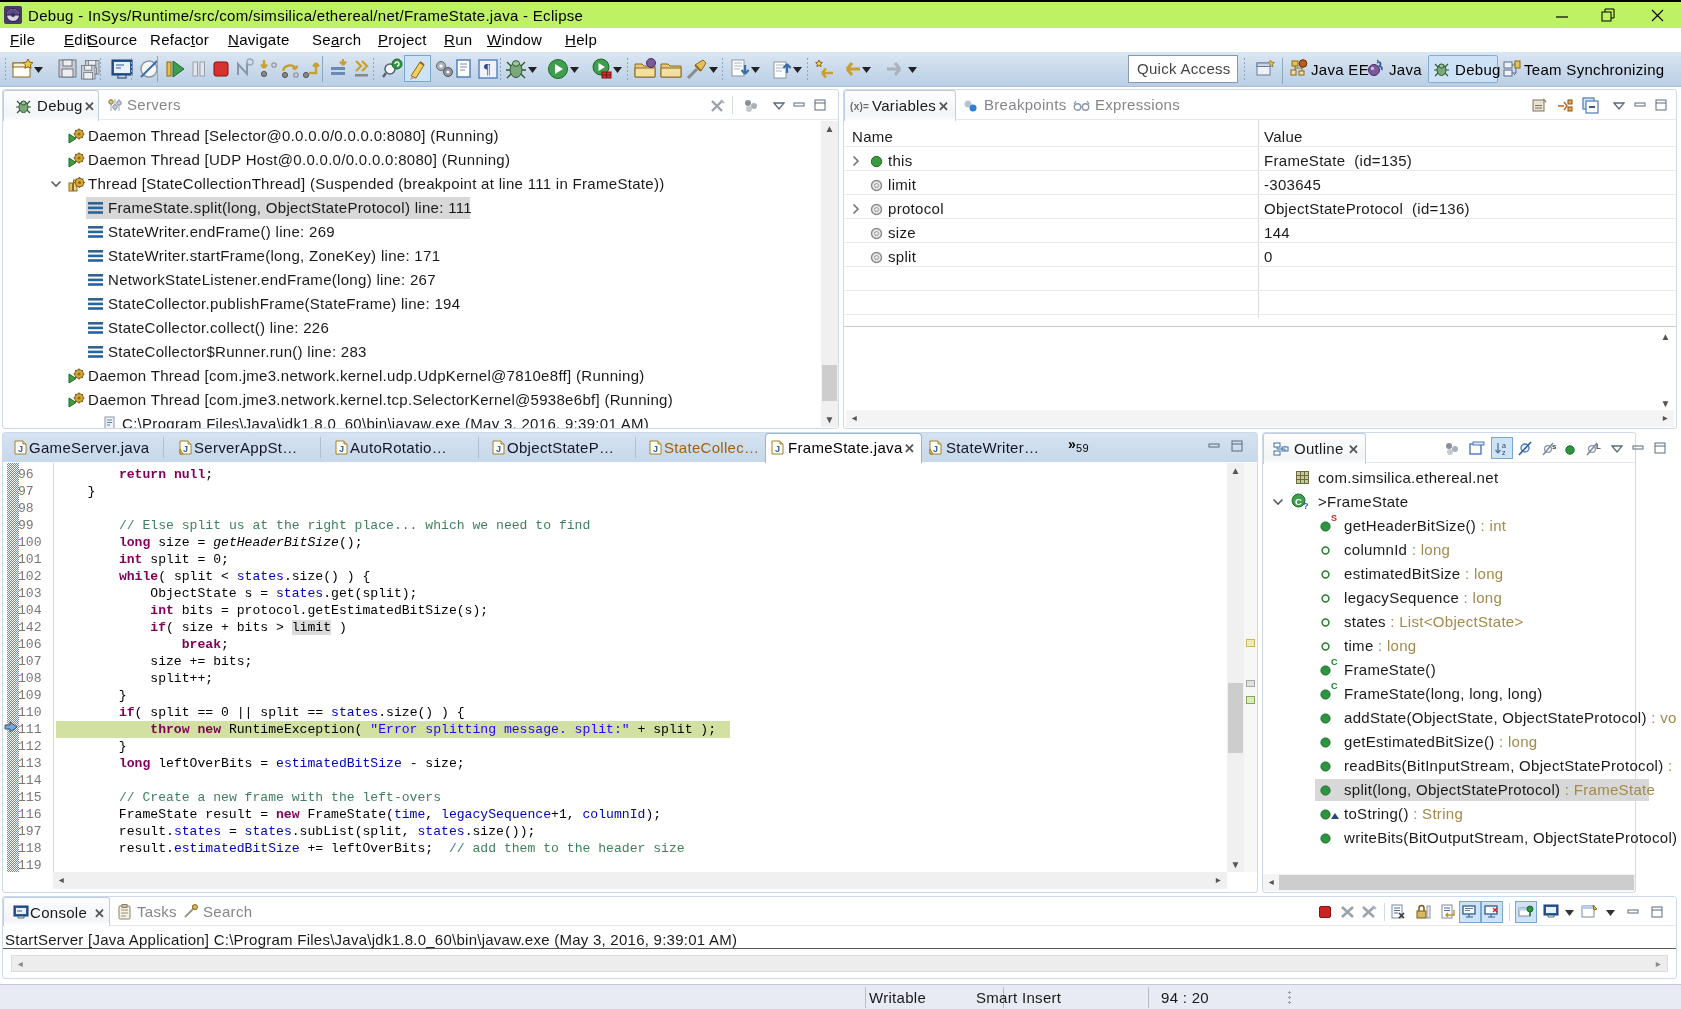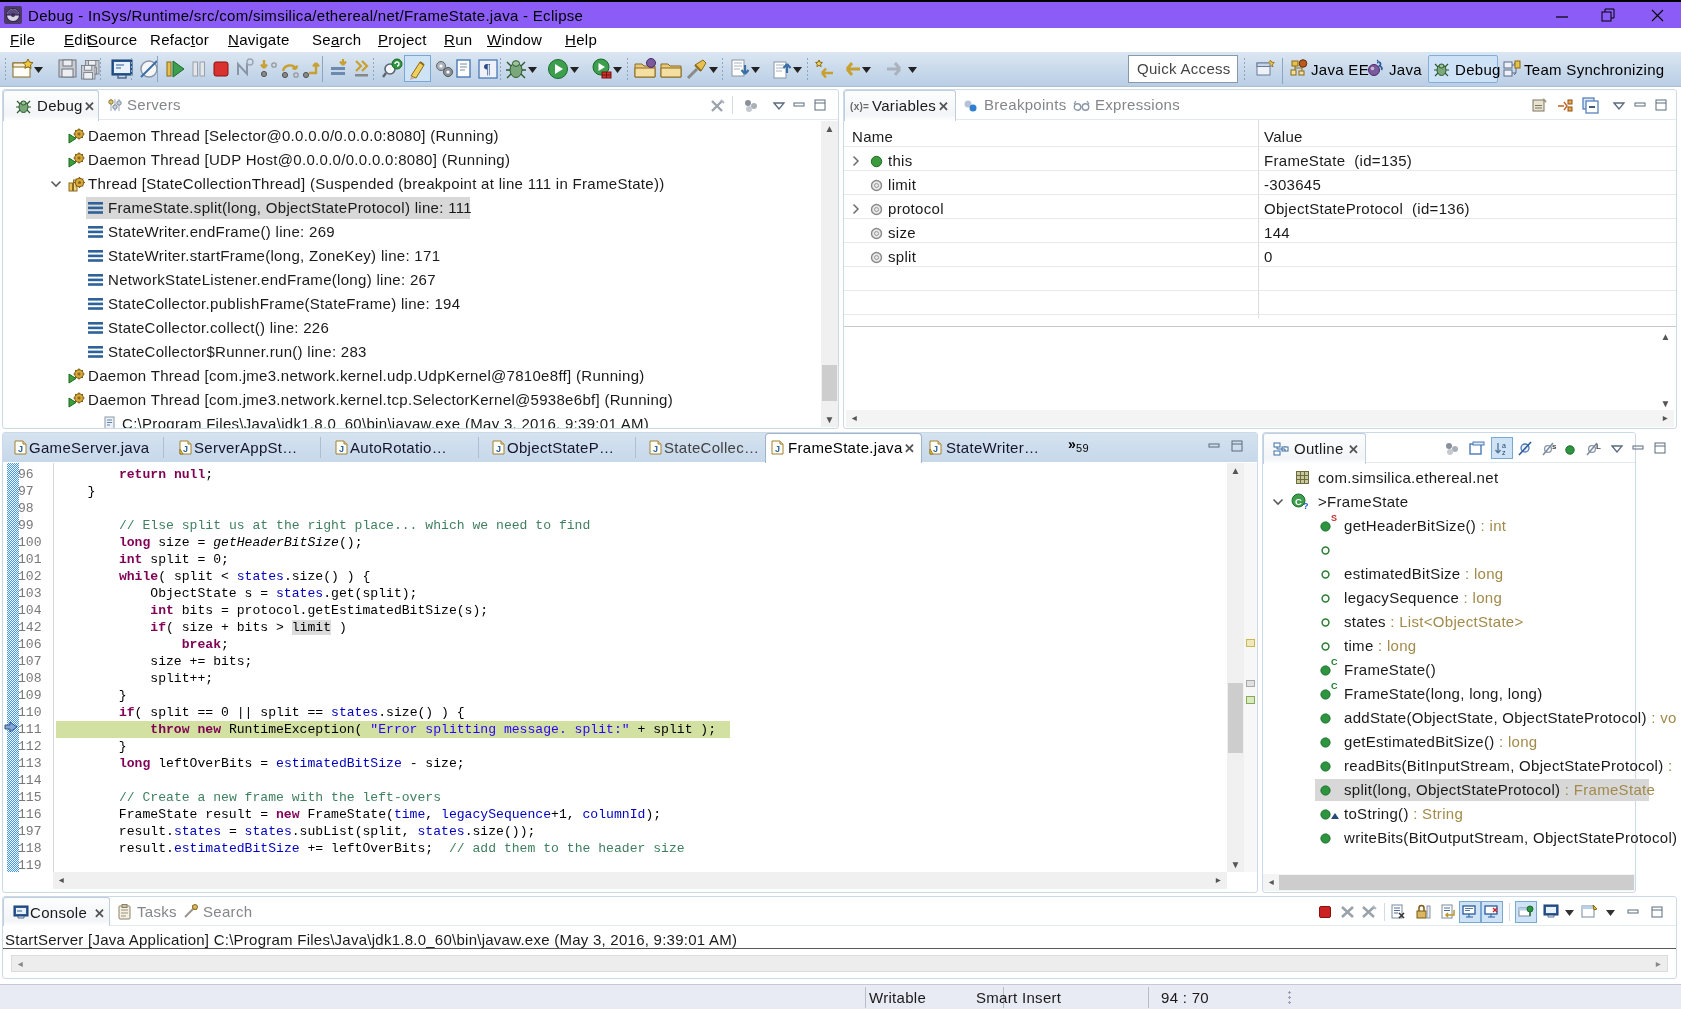--- a/index.html
+++ b/index.html
@@ -1,20 +1,20 @@
 <!DOCTYPE html>
 <html><head><meta charset="utf-8">
 <style>
 *{margin:0;padding:0;box-sizing:border-box}
 html,body{width:1681px;height:1009px;overflow:hidden;background:#fff;font-family:"Liberation Sans",sans-serif;font-size:15px;color:#1a1a1a;letter-spacing:0.3px}
 .abs{position:absolute}
 svg{display:block}
 
 #topedge{position:absolute;left:0;top:0;width:1681px;height:2px;background:#000}
-#titlebar{position:absolute;left:0;top:2px;width:1681px;height:26px;background:#8b5cf6}
+#titlebar{position:absolute;left:0;top:2px;width:1681px;height:26px;background:#bef264}
 #title{position:absolute;left:28px;top:5px;font-size:15px;color:#000}
 #menubar{position:absolute;left:0;top:28px;width:1681px;height:24px;background:#fff}
 .mi{position:absolute;top:3px;font-size:15px;color:#000}
 .mi u{text-decoration:underline}
 #toolbar{position:absolute;left:0;top:52px;width:1681px;height:35px;background:linear-gradient(#dbe6f2,#b9cee5);border-bottom:1px solid #aebfd4}
 .tsep{position:absolute;top:4px;width:1px;height:26px;background:#8da6bf}
 .dsep{position:absolute;top:5px;width:3px;height:24px;background-image:radial-gradient(circle,#8da6bf 1px,transparent 1px);background-size:3px 4px;background-repeat:repeat-y}
 #qa{position:absolute;left:1128px;top:55px;width:110px;height:28px;background:#fff;border:1px solid #8899aa}
 #qa span{position:absolute;left:8px;top:4px;color:#444;font-size:15px}
 .pbtn{position:absolute;top:56px;height:27px;font-size:15px;color:#000}
@@ -623,21 +623,21 @@
       <path d="M9 1 V4 H12" fill="#e8d8a0" stroke="#a08030"></path>
       <text x="4" y="11.5" font-size="9" font-weight="bold" fill="#2860a8" font-family="Liberation Sans">J</text>
     </svg>
  <span class="abs" style="left:504px;top:6px;color:#15152a;white-space:nowrap">ObjectStateP…</span>
  <div class="abs" style="left:632px;top:4px;width:1px;height:21px;background:#aebfd2"></div>
  <svg class="abs" style="left:646px;top:7px" width="13" height="15" viewBox="0 0 13 15">
       <path d="M1 1 H9 L12 4 V14 H1 Z" fill="#fffef4" stroke="#a08030"></path>
       <path d="M9 1 V4 H12" fill="#e8d8a0" stroke="#a08030"></path>
       <text x="4" y="11.5" font-size="9" font-weight="bold" fill="#2860a8" font-family="Liberation Sans">J</text>
     </svg>
- <span class="abs" style="left:661px;top:6px;color:#404040;white-space:nowrap">StateCollec…</span>
+ <span class="abs" style="left:661px;top:6px;color:#a16207;white-space:nowrap">StateCollec…</span>
  <div class="abs" style="left:762px;top:4px;width:1px;height:21px;background:#aebfd2"></div>
  <div class="abs" style="left:762px;top:0;width:157px;height:30px;background:#fff;border:1px solid #9db4ca;border-bottom:none;border-radius:4px 4px 0 0"></div>
  <svg class="abs" style="left:768px;top:7px" width="13" height="15" viewBox="0 0 13 15">
       <path d="M1 1 H9 L12 4 V14 H1 Z" fill="#fffef4" stroke="#a08030"></path>
       <path d="M9 1 V4 H12" fill="#e8d8a0" stroke="#a08030"></path>
       <text x="4" y="11.5" font-size="9" font-weight="bold" fill="#2860a8" font-family="Liberation Sans">J</text>
     </svg>
  <span class="abs" style="left:785px;top:6px;color:#000;white-space:nowrap">FrameState.java</span>
  <span class="abs x" style="left:901px;top:8px">✕</span>
  <svg class="abs" style="left:926px;top:7px" width="13" height="15" viewBox="0 0 13 15">
@@ -778,20 +778,23 @@
  <svg class="abs" style="left:57px;top:88px" width="11" height="11">
         <circle cx="5.5" cy="5.5" r="4.6" fill="#2d9440" stroke="#1a6b2a"></circle>
       </svg>
  <span class="abs" style="left:68px;top:80px;font-size:9px;font-weight:bold;color:#c03030">S</span>
  <div class="trow" style="left:0;top:81px;width:410px;overflow:hidden">
         <span class="t" style="left:81px">getHeaderBitSize()<span style="color:#a18a4a"> : int</span></span>
       </div>
  <svg class="abs" style="left:58px;top:113px" width="9" height="9">
         <circle cx="4.5" cy="4.5" r="3.4" fill="#f4faf4" stroke="#317a37" stroke-width="1.5"></circle>
       </svg>
+ <div class="trow" style="left:0;top:105px;width:410px;overflow:hidden">
+        <span class="t" style="left:81px">columnId<span style="color:#a18a4a"> : long</span></span>
+      </div>
  <svg class="abs" style="left:58px;top:137px" width="9" height="9">
         <circle cx="4.5" cy="4.5" r="3.4" fill="#f4faf4" stroke="#317a37" stroke-width="1.5"></circle>
       </svg>
  <div class="trow" style="left:0;top:129px;width:410px;overflow:hidden">
         <span class="t" style="left:81px">estimatedBitSize<span style="color:#a18a4a"> : long</span></span>
       </div>
  <svg class="abs" style="left:58px;top:161px" width="9" height="9">
         <circle cx="4.5" cy="4.5" r="3.4" fill="#f4faf4" stroke="#317a37" stroke-width="1.5"></circle>
       </svg>
  <div class="trow" style="left:0;top:153px;width:410px;overflow:hidden">
@@ -972,15 +975,15 @@
   <div class="sb-btn" style="left:0;color:#888">◂</div>
   <div class="sb-btn" style="right:0;color:#888">▸</div>
  </div>
 </div>
 <div id="statusbar">
  <div class="ssep" style="left:865px"></div>
  <span style="left:869px">Writable</span>
  <div class="ssep" style="left:1003px"></div>
  <span style="left:976px">Smart Insert</span>
  <div class="ssep" style="left:1148px"></div>
- <span style="left:1161px">94 : 70</span>
+ <span style="left:1161px">94 : 20</span>
  <div class="abs" style="left:1288px;top:5px;width:3px;height:15px;background-image:radial-gradient(circle,#9aa0b4 1.2px,transparent 1.2px);background-size:3px 5px"></div>
 </div>
 
 </body></html>

